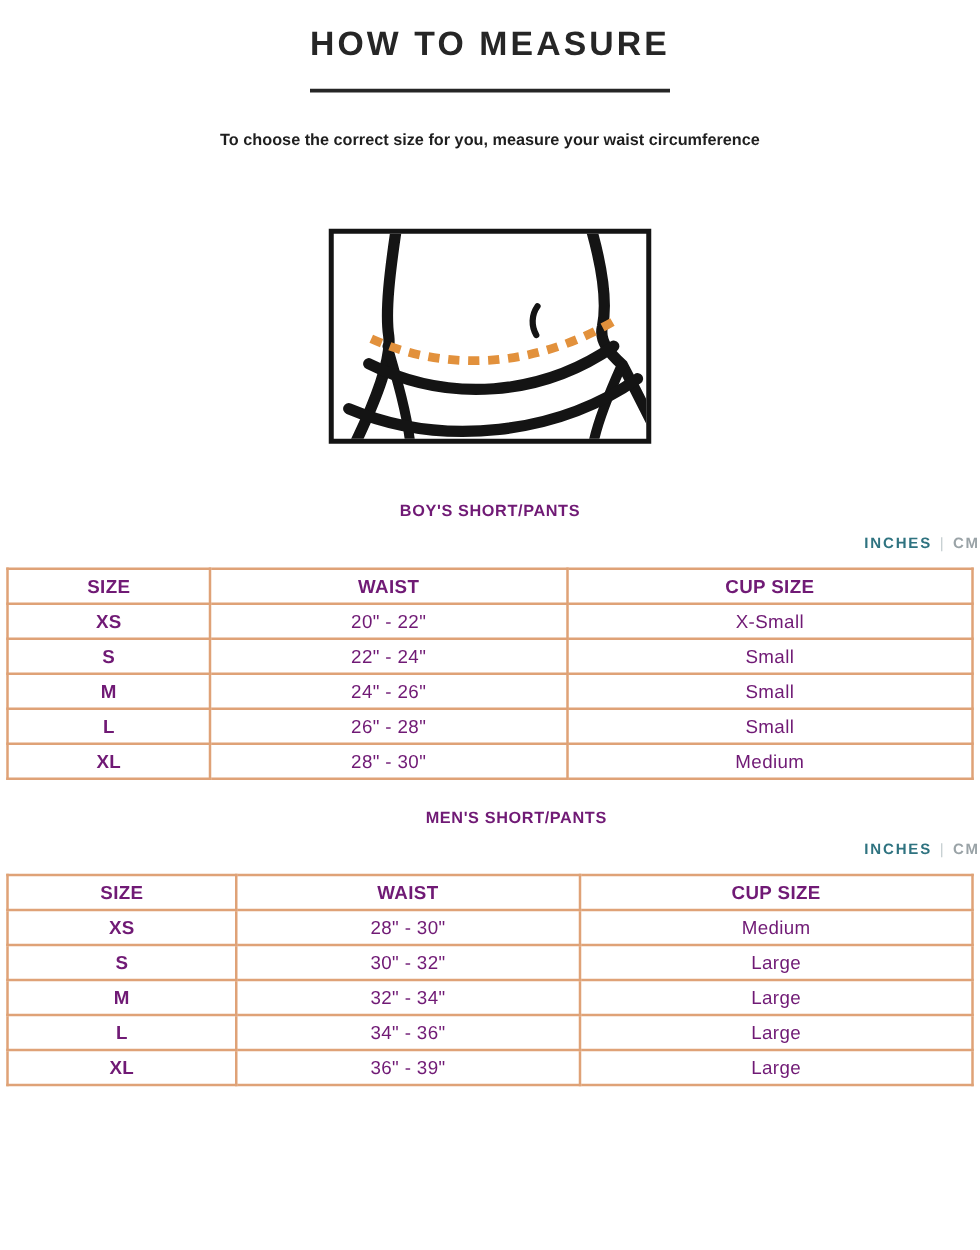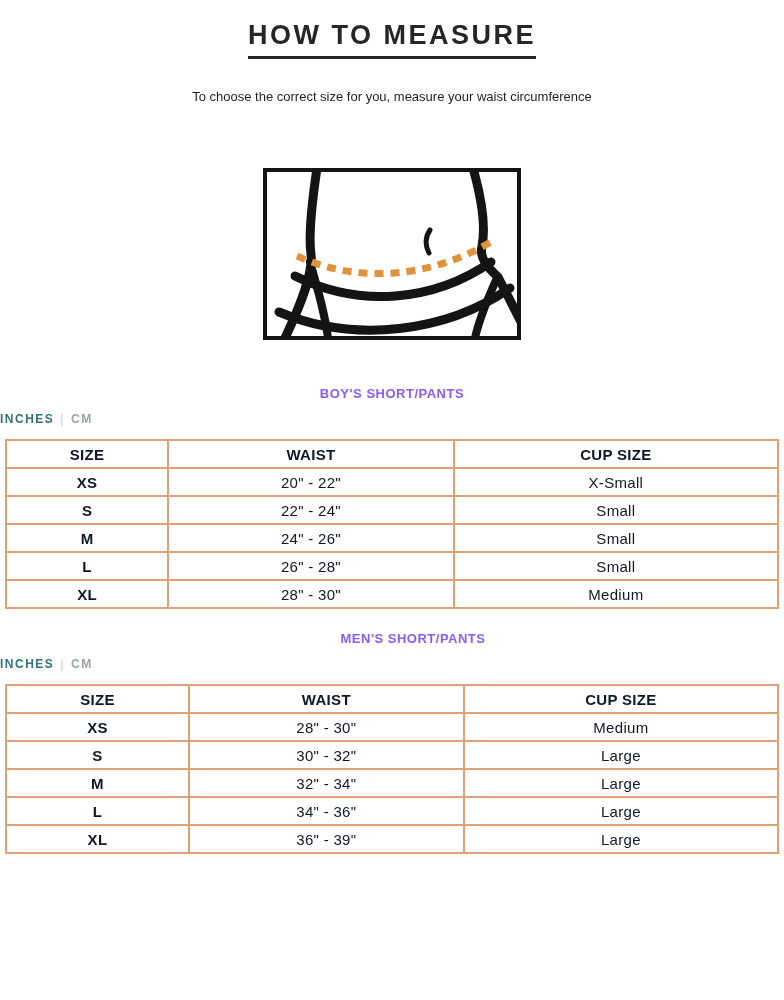--- a/index.html
+++ b/index.html
@@ -11,69 +11,69 @@
     color: #1d1d1d;
   }
   .title-wrap { text-align: center; margin-top: 20px; }
   .page-title {
     display: inline-block;
     font-size: 27px;
     font-weight: 700;
     letter-spacing: 2.5px;
     color: #262626;
     border-bottom: 3px solid #262626;
-    padding-bottom: 5px;
+    padding-bottom: 20px;
   }
   .subtitle {
     margin-top: 30px;
     text-align: center;
     font-size: 13px;
-    font-weight: 400;
+    font-weight: 700;
     color: #1f1f1f;
   }
   .figure-wrap {
     margin: 64px auto 0;
     width: 258px;
     height: 172px;
     border: 4px solid #141414;
     background: #ffffff;
   }
   .section-heading {
     text-align: center;
     font-size: 13px;
     font-weight: 700;
     letter-spacing: 0.5px;
-    color: #8b5cf6;
+    color: #701a75;
   }
   .boys-heading { margin-top: 46px; }
   .mens-heading { margin-top: 22px; padding-left: 42px; }
   .units {
     margin-top: 11px;
-    text-align: left;
+    text-align: right;
     font-size: 12px;
     font-weight: 700;
     letter-spacing: 1.5px;
   }
   .unit-active { color: #2f7380; cursor: pointer; }
   .unit-sep { color: #c4cdd0; font-weight: 400; margin: 0 6px; }
   .unit-inactive { color: #9aa3a7; cursor: pointer; }
   table.size-table {
     border-collapse: collapse;
     width: 774px;
     margin: 13px auto 0;
     table-layout: fixed;
   }
   table.size-table th, table.size-table td {
     border: 2px solid #dfa277;
     height: 28px;
     text-align: center;
     vertical-align: middle;
     font-size: 15px;
     letter-spacing: 0.3px;
-    color: #0f172a;
+    color: #701a75;
   }
   table.size-table th { font-weight: 700; }
   td.size-cell { font-weight: 700; }
   td.waist-cell, td.cup-cell { font-weight: 400; }
   .boys-cols col.c1 { width: 21%; }
   .boys-cols col.c2 { width: 37%; }
   .boys-cols col.c3 { width: 42%; }
   .mens-cols col.c1 { width: 23.7%; }
   .mens-cols col.c2 { width: 35.6%; }
   .mens-cols col.c3 { width: 40.7%; }

